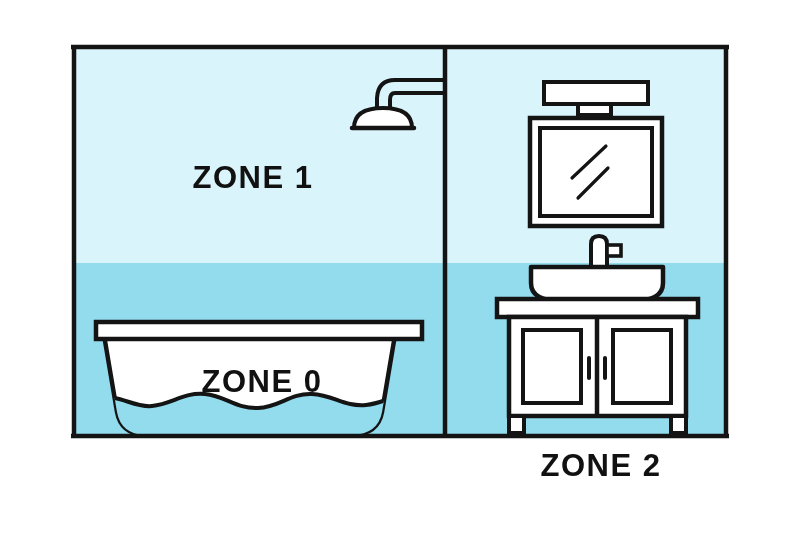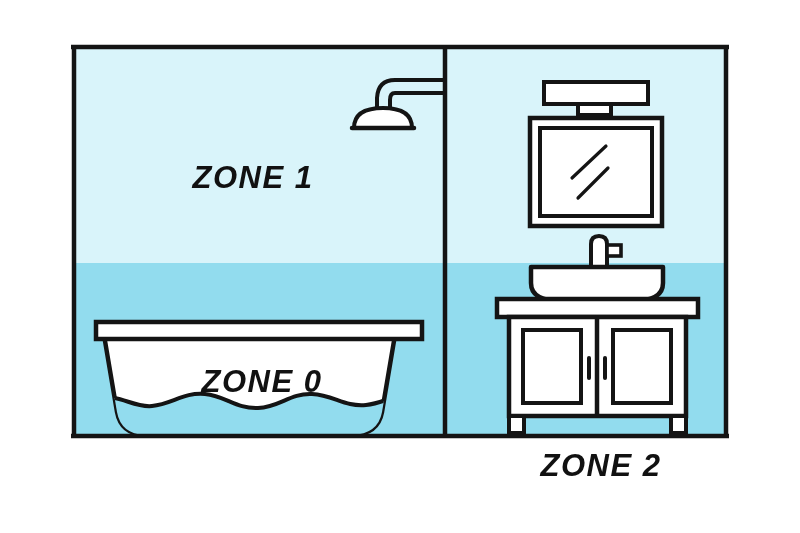--- a/index.html
+++ b/index.html
@@ -12,21 +12,20 @@
     width: 800px;
     height: 533px;
     font-family: "Liberation Sans", sans-serif;
     overflow: hidden;
   }
   #stage {
     position: relative;
     width: 800px;
     height: 533px;
     background: #ffffff;
-    font-style: italic;
   }
   #diagram-svg {
     position: absolute;
     left: 0;
     top: 0;
     width: 800px;
     height: 533px;
     display: block;
   }
   .zone-label {

